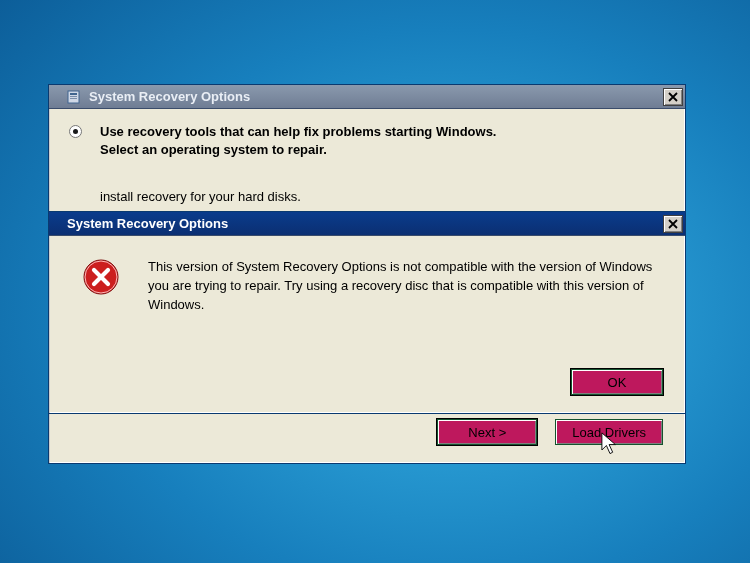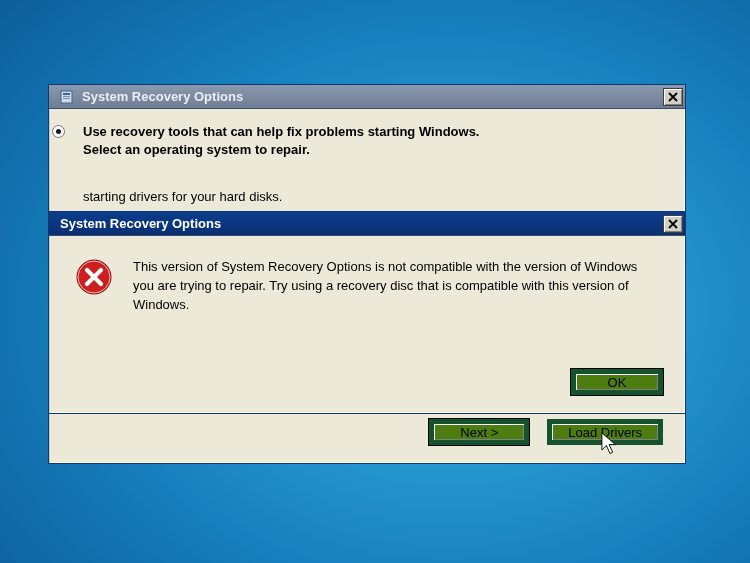--- a/index.html
+++ b/index.html
@@ -26,21 +26,21 @@
     top: 84px;
     width: 638px;
     height: 380px;
   }
   .titlebar {
     height: 24px;
     background: linear-gradient(to bottom, #7892b6 0%, #546d92 100%);
     color: #fff;
     display: flex;
     align-items: center;
-    padding: 0 2px 0 11px;
+    padding: 0 2px 0 18px;
     font-weight: bold;
     font-size: 13px;
     border-bottom: 1px solid #3a4c6b;
     text-align: right;
   }
   .titlebar.inactive {
     background: linear-gradient(to bottom, #8a99ad 0%, #6f7d94 100%);
     color: #e9eef5;
   }
   .titlebar .icon-slot {
@@ -59,21 +59,21 @@
     border: 1px solid #404040;
     box-shadow: 1px 1px 0 #fff inset, -1px -1px 0 #808080 inset;
     display: flex;
     align-items: center;
     justify-content: center;
     cursor: pointer;
   }
   .titlebar .close svg { display: block; }
 
   .win .body {
-    padding: 14px 20px 14px 3px;
+    padding: 14px 20px 14px 20px;
     color: #000;
   }
 
   
   .radio-row {
     display: flex;
     align-items: flex-start;
     gap: 18px;
   }
   .radio {
@@ -98,22 +98,22 @@
     position: absolute;
     right: 22px;
     bottom: 18px;
     display: flex;
     gap: 18px;
   }
   .btn {
     min-width: 100px;
     height: 26px;
     padding: 0 16px;
-    background: #4d7c0f;
-    border: 5px solid #14532d;
+    background: #be185d;
+    border: 1px solid #14532d;
     box-shadow: 1px 1px 0 #fff inset, -1px -1px 0 #808080 inset;
     font: inherit;
     cursor: pointer;
     display: flex;
     align-items: center;
     justify-content: center;
   }
   .btn.default {
     outline: 1px solid #000;
   }
@@ -125,22 +125,22 @@
     width: 638px;
     height: 203px;
   }
   .titlebar.active {
     background: linear-gradient(to bottom, #0a3c8c 0%, #0b2f72 100%);
     color: #fff;
   }
   .modal .body {
     display: flex;
     align-items: flex-start;
-    gap: 20px;
-    padding: 22px 22px 0 26px;
+    gap: 28px;
+    padding: 22px 22px 0 33px;
   }
   .error-icon {
     width: 38px; height: 38px; flex: 0 0 auto;
   }
   .msg {
     line-height: 1.45;
     max-width: 520px;
   }
   .modal .btn-strip {
     right: 22px;
@@ -183,21 +183,21 @@
       <div class="radio">
         <div class="dot"></div>
       </div>
       <div class="opt-text">
         <p>
           <b>Use recovery tools that can help fix problems starting Windows.</b><br>
           <b>Select an operating system to repair.</b>
         </p>
         <p class="plain">
           <br>
-          <span>starting drivers for your hard disks.</span>
+          <span>install recovery for your hard disks.</span>
         </p>
       </div>
     </div>
   </div>
 
   <div class="btn-strip">
     <button class="btn default">Next &gt;</button>
     <button class="btn">Load Drivers</button>
   </div>
 </div>

